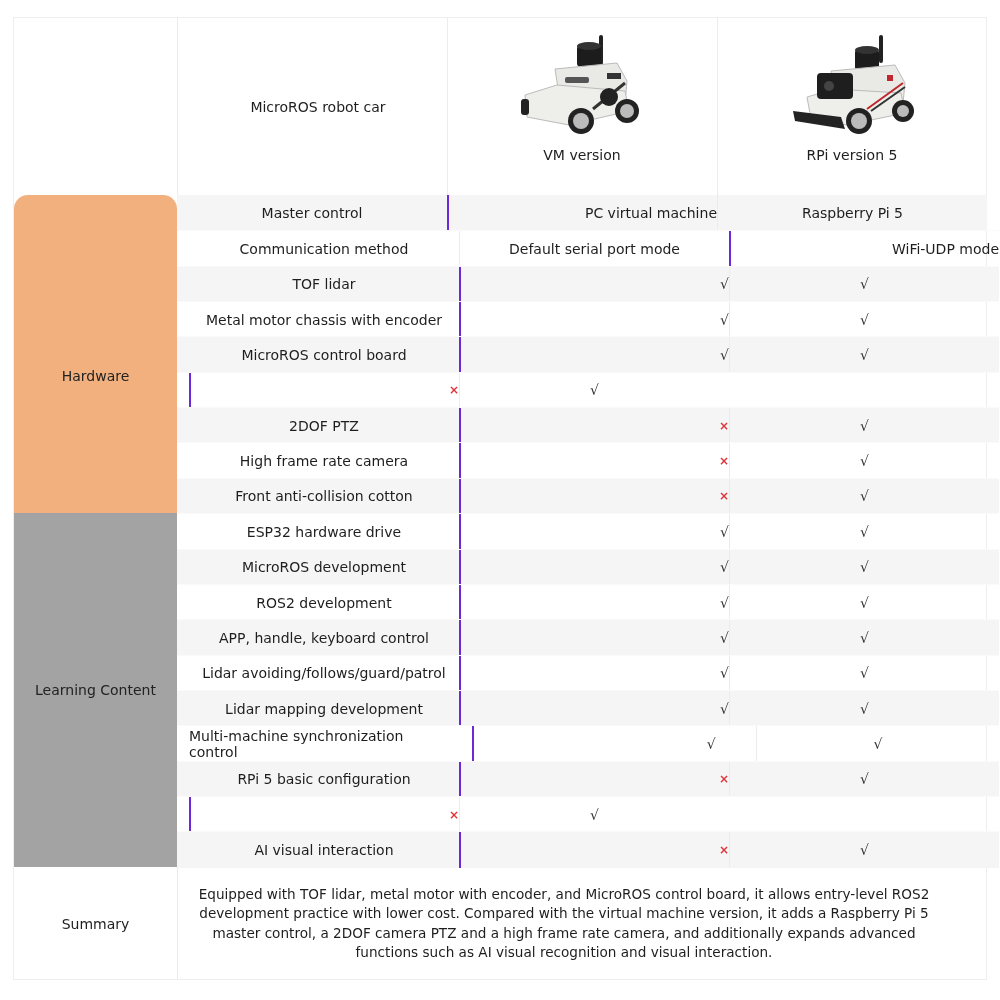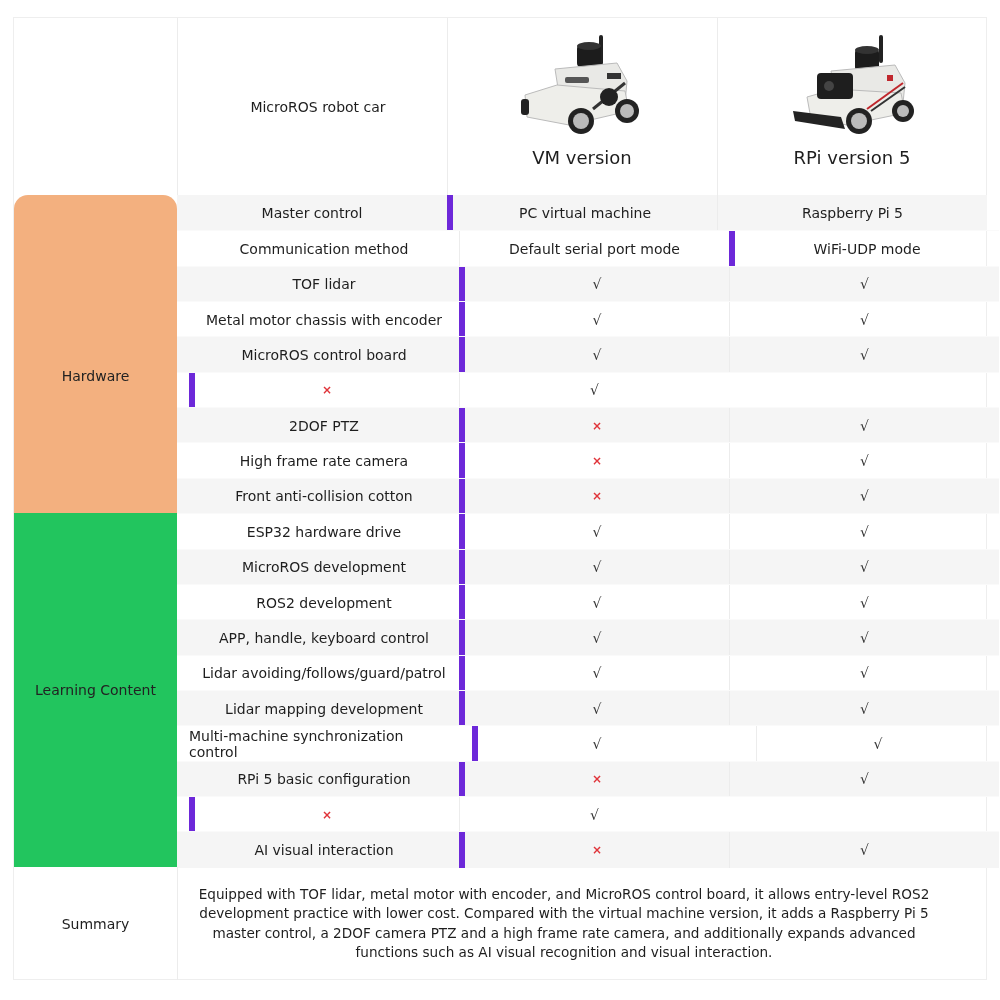--- a/index.html
+++ b/index.html
@@ -6,28 +6,28 @@
   body { width: 1000px; height: 1000px; position: relative; overflow: hidden;
          font-family: "DejaVu Sans", "Liberation Sans", sans-serif; color: #222; }
   .table { position: absolute; left: 13px; top: 17px; width: 974px; height: 963px;
            border: 1px solid #eeeeee; box-sizing: border-box; }
   .cell { position: absolute; display: flex; align-items: center; justify-content: center;
           text-align: center; font-size: 14px; color: #1e1e1e; box-sizing: border-box; }
   .vline { position: absolute; width: 1px; background: #ececec; }
   .hdr-title { left: 163px; top: 0; width: 270px; height: 177px; padding-left: 12px; }
   .hdr-col { top: 0; width: 270px; height: 177px; flex-direction: column; justify-content: flex-start; }
   .hdr-col .robot { margin-top: 15px; width: 130px; height: 104px; }
-  .hdr-col .label { margin-top: 10px; font-size: 18px; }
+  .hdr-col .label { margin-top: 10px; font-size: 14px; }
   .group { left: 0; width: 163px; font-size: 14px; color: #222; }
   .row { position: absolute; left: 163px; width: 810px; height: 35.35px; display: flex; }
   .row.alt { background: #f5f5f5; }
   .row .c { display: flex; align-items: center; justify-content: center; height: 100%;
             font-size: 14px; color: #1e1e1e; box-sizing: border-box; }
   .row .c.feat { width: 270px; }
-  .row .c.v1 { width: 270px; border-left: 6px solid #6d28d9; }
+  .row .c.v1 { width: 270px; border-left: 2px solid #6d28d9; justify-content: flex-end; }
   .row .c.v2 { width: 270px; border-left: 1px solid #ececec; }
   .row + .row { border-top: 1px solid #fafafa; padding-left: 12px; }
   .yes { color: #333; font-size: 14px; }
   .no { color: #e0343a; font-size: 12px; font-weight: bold; }
   .summary-label { left: 0; top: 849px; width: 163px; height: 113px; }
   .summary-text { left: 163px; top: 849px; width: 774px; height: 113px; padding: 0 12px;
                   font-size: 13.6px; line-height: 19.5px; }
 </style>
 </head>
 <body>
@@ -75,21 +75,21 @@
         <circle cx="116" cy="78" r="6" fill="#bbb"></circle>
     </svg>
     <div class="label">RPi version 5</div>
   </div>
 
   <div class="vline" style="left:163px; top:0; height:177px;"></div>
   <div class="vline" style="left:433px; top:0; height:177px;"></div>
   <div class="vline" style="left:703px; top:0; height:177px;"></div>
 
   <div class="cell group" style="top:177px; height:362px; background:#f3b07f;border-radius:14px;">Hardware</div>
-  <div class="cell group" style="top:495px; height:354px; background:#22c55e;">Learning Content</div>
+  <div class="cell group" style="top:495px; height:354px; background:#a3a3a3;">Learning Content</div>
 
   <div id="rows-container">
       <div class="row alt" style="top: 177px;">
         <div class="c feat">
           <span>Master control</span>
         </div>
         <div class="c v1">
           <span>PC virtual machine</span>
         </div>
         <div class="c v2">

